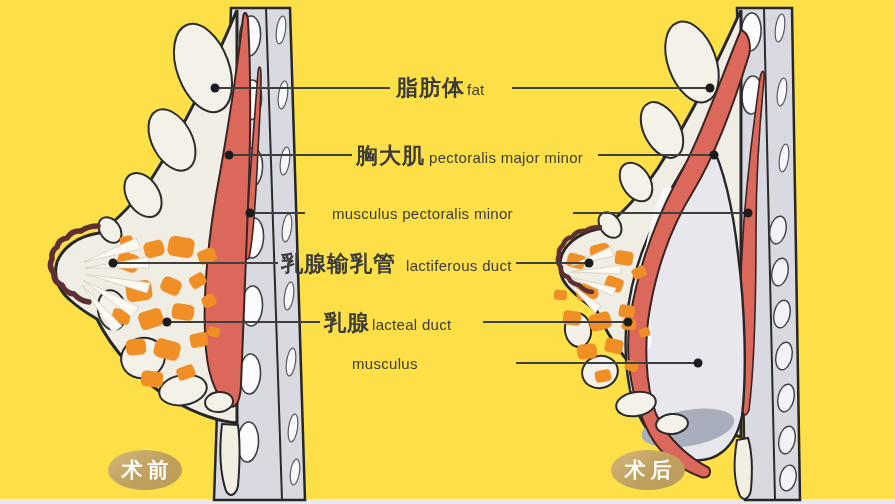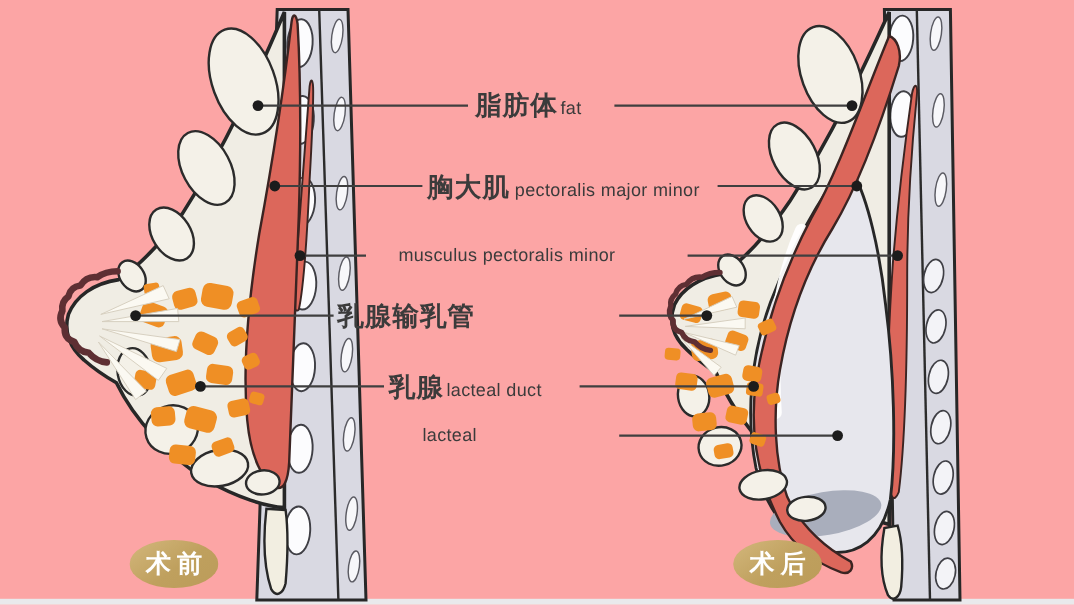--- a/index.html
+++ b/index.html
@@ -3,21 +3,21 @@
 <meta charset="utf-8">
 <style>
   :root{
     --muscle:#dc675b; --gland:#ef8f25; --fat:#f0ede4; --chest-band:#d9d9e2;
     --implant:#e7e7ed; --implant-shadow:#a9aebc; --areola:#5e2f33;
     --badge-gold:#bfa05e; --line:#3f3f3f; --text:#3b3b3b;
   }
   html,body{margin:0;padding:0;background:#fff;}
   .stage{
     position:relative;width:895px;height:504px;overflow:hidden;
-    background:#fca5a5;font-family:"Liberation Sans",sans-serif;
+    background:#fde047;font-family:"Liberation Sans",sans-serif;
   }
   .art{position:absolute;left:0;top:0;width:895px;height:504px;display:block;}
   
   .band{fill:var(--chest-band);stroke:#272727;stroke-width:2.5;}
   .band-div{stroke:#2b2b2b;stroke-width:2;fill:none;}
   .rib{fill:#fcfcfe;stroke:#3f3f45;stroke-width:1.6;}
   .sliver{fill:#f7f7fa;stroke:#5a5a62;stroke-width:1.2;}
   .cart{fill:#f3f3f7;stroke:#3f3f45;stroke-width:1.4;}
   .skin{fill:var(--fat);stroke:#272727;stroke-width:3;}
   .muscle{fill:var(--muscle);stroke:#3b2422;stroke-width:2;}
@@ -299,27 +299,28 @@
   </div>
   <div class="anno" style="left:356px;top:156px">
     <span class="zh">胸大肌</span>
     <span class="en g2">pectoralis major minor</span>
   </div>
   <div class="anno" style="left:308px;top:213px">
     <span class="en g3">musculus pectoralis minor</span>
   </div>
   <div class="anno" style="left:281px;top:264px">
     <span class="zh">乳腺输乳管</span>
+    <span class="en g4">lactiferous duct</span>
   </div>
   <div class="anno" style="left:324px;top:323px">
     <span class="zh">乳腺</span>
     <span class="en g5">lacteal duct</span>
   </div>
   <div class="anno" style="left:342px;top:363px">
-    <span class="en g6">lacteal</span>
+    <span class="en g6">musculus</span>
   </div>
 
   <div class="badge" style="left:648px;top:470px">
     <span>术后</span>
   </div>
   <div class="badge" style="left:145px;top:470px">
     <span>术前</span>
   </div>
 
 </div>

